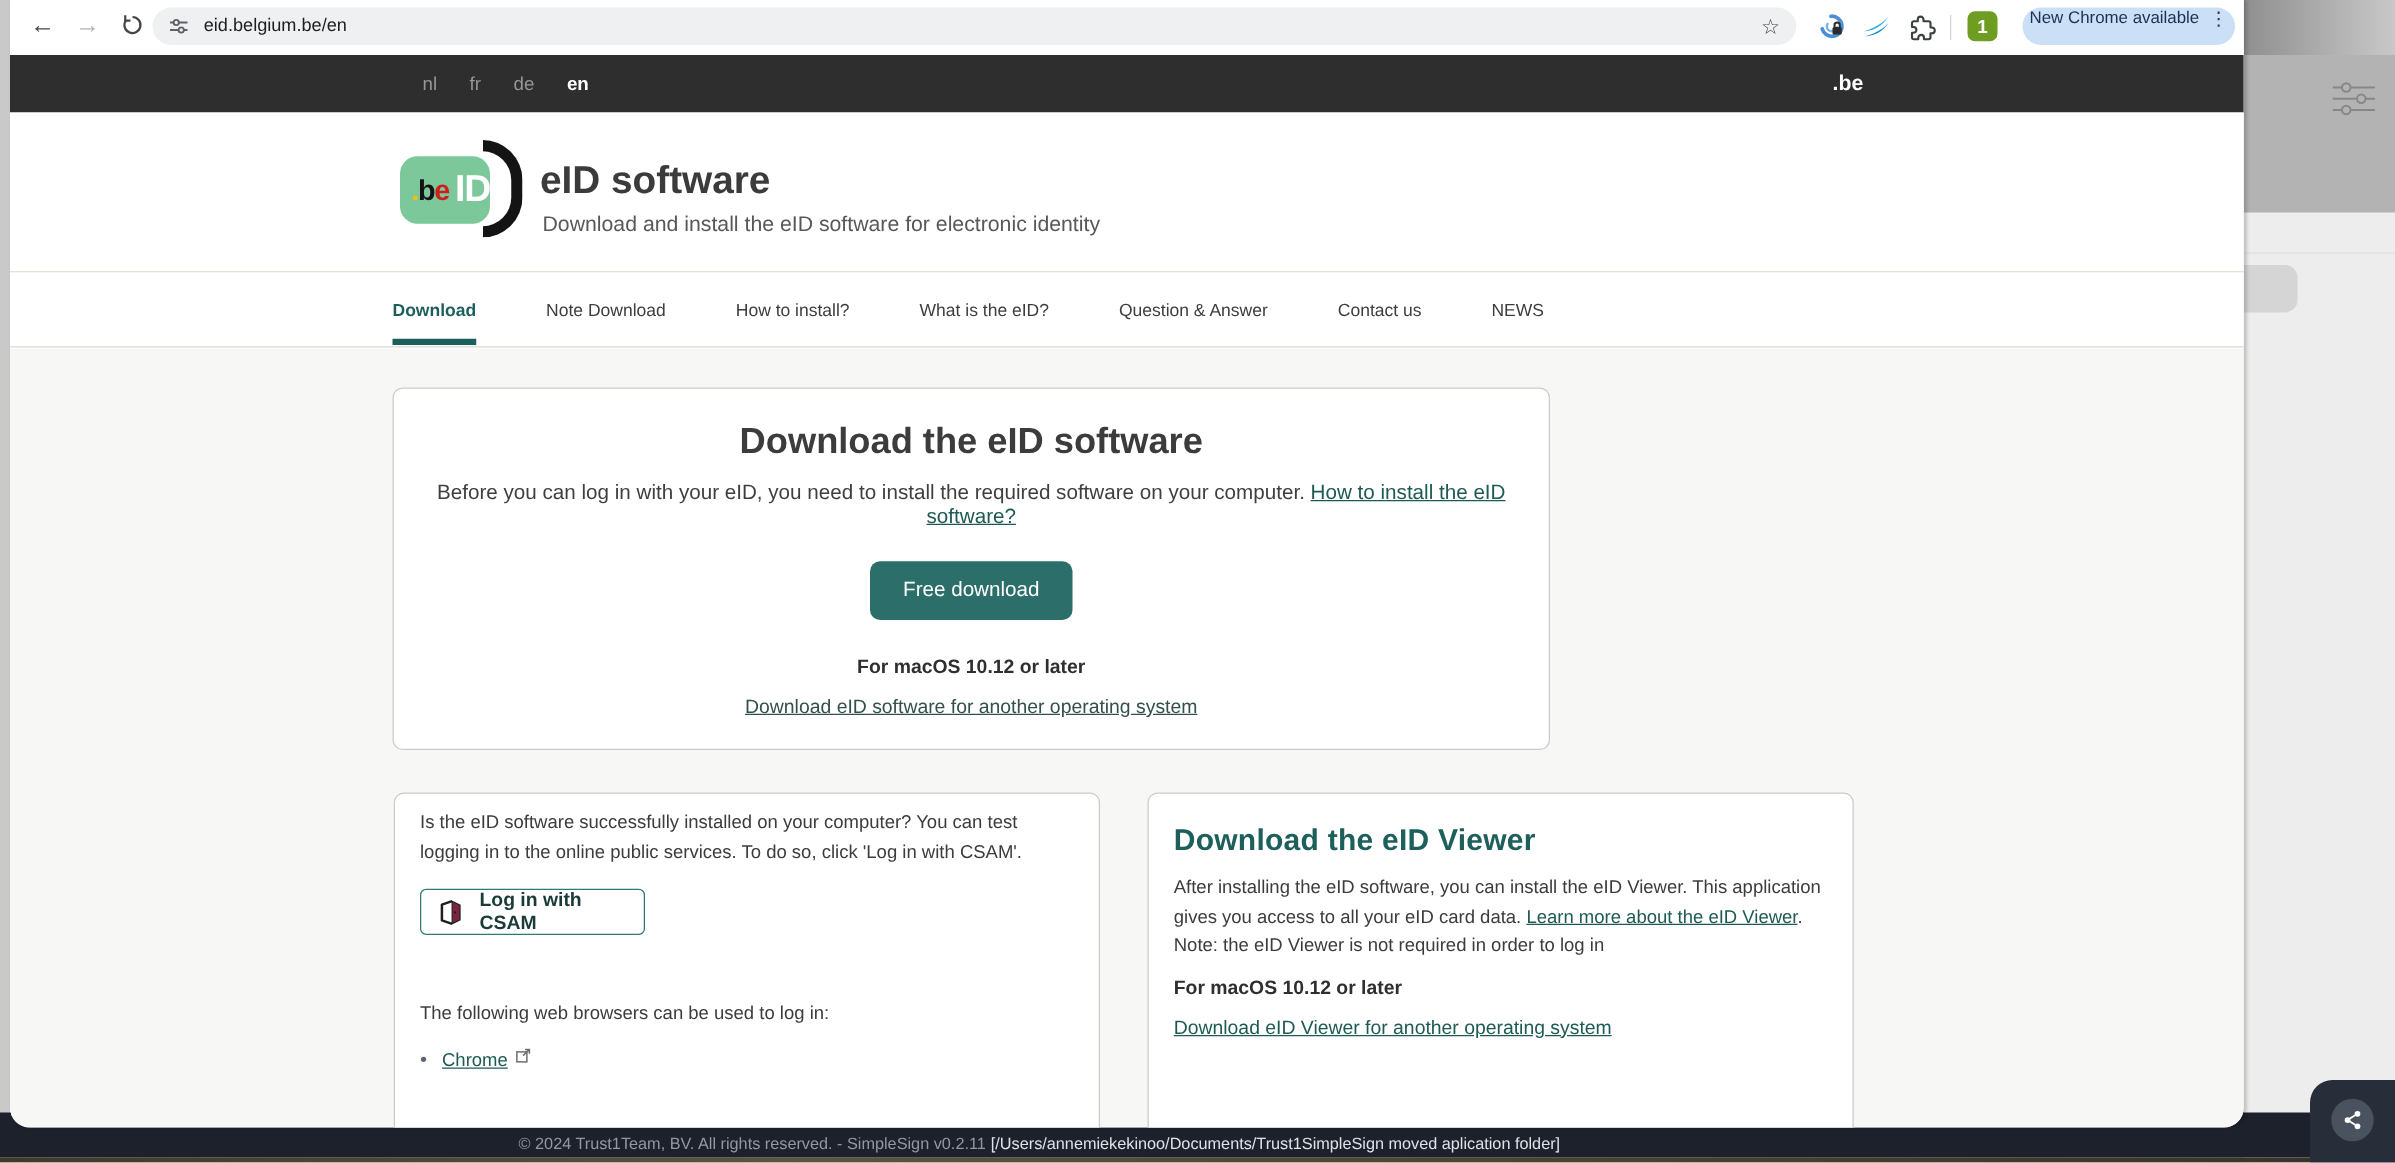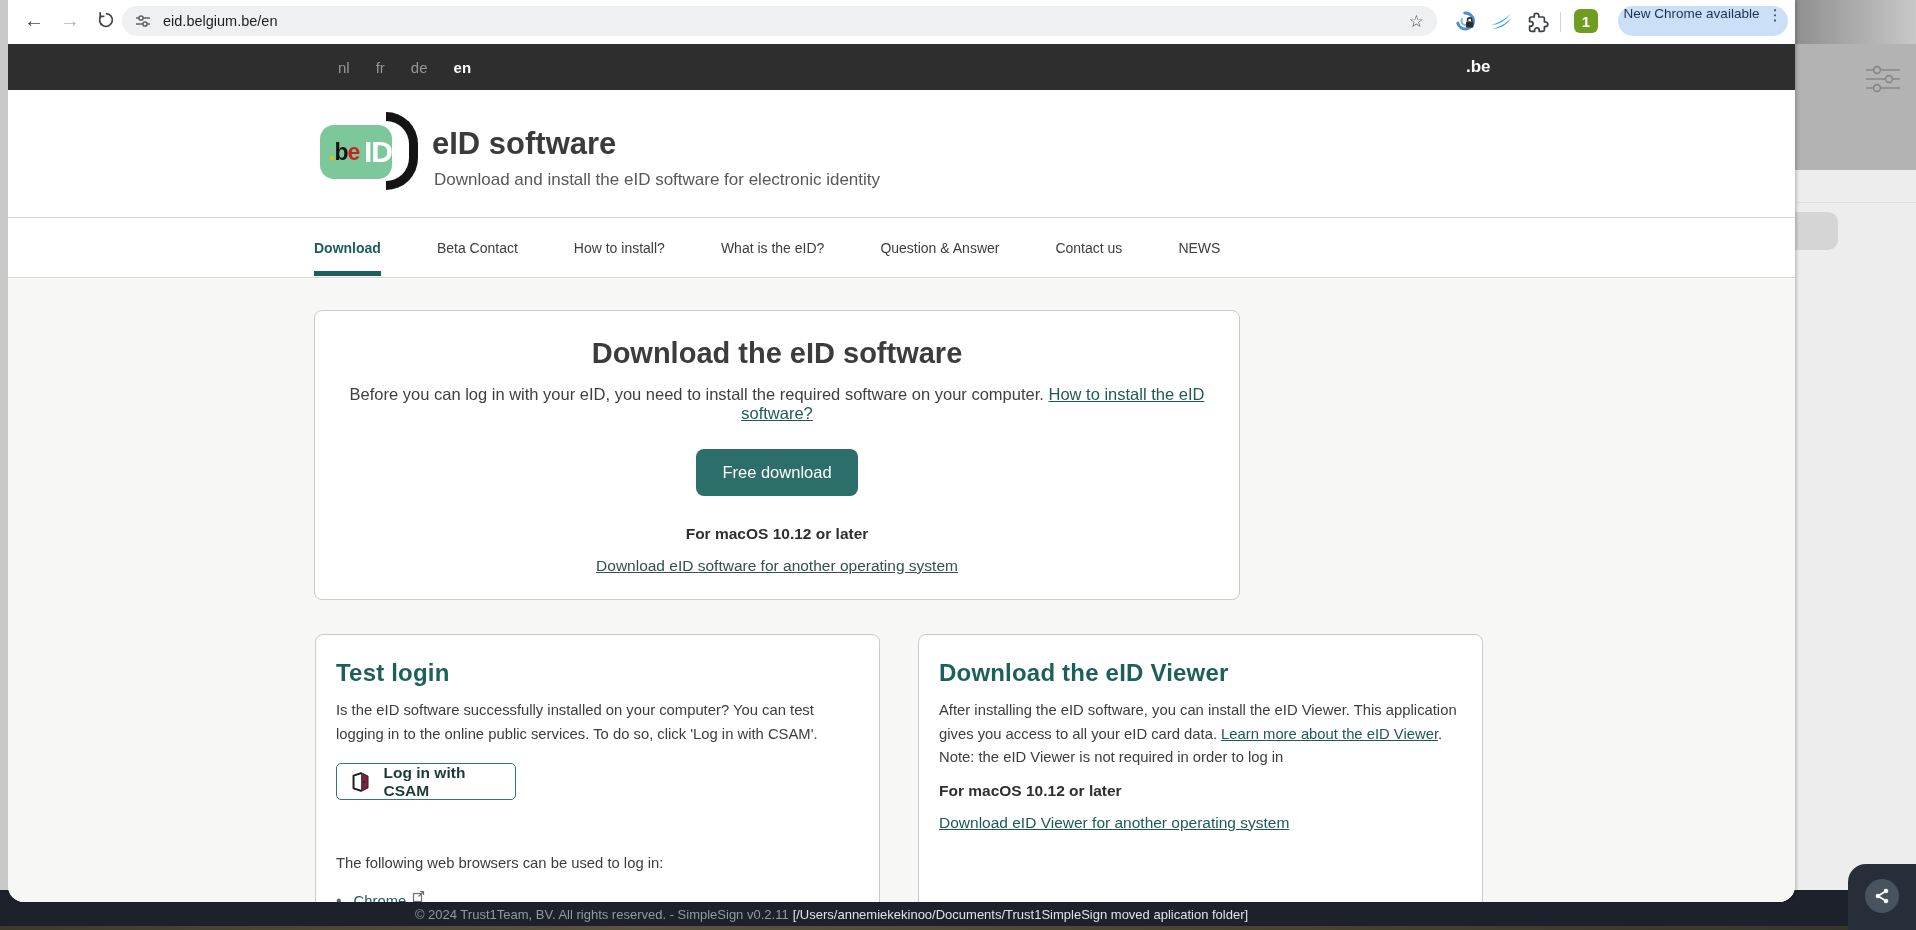--- a/index.html
+++ b/index.html
@@ -221,42 +221,41 @@
         <span class="logo-be"><span class="dot">.</span><span>b</span><span class="e">e</span></span>
       </span>
       <span class="logo-id">ID</span>
     </div>
     <h1 class="site-title">eID software</h1>
     <div class="site-subtitle">Download and install the eID software for electronic identity</div>
   </div>
 
   <div class="abs mainnav">
     <span class="nav-item active">Download</span>
-    <span class="nav-item">Beta Contact</span>
+    <span class="nav-item">Note Download</span>
     <span class="nav-item">How to install?</span>
     <span class="nav-item">What is the eID?</span>
     <span class="nav-item">Question &amp; Answer</span>
     <span class="nav-item">Contact us</span>
     <span class="nav-item">NEWS</span>
   </div>
 
   <div class="abs content">
 
     <div class="card main-card">
       <h2>Download the eID software</h2>
       <p class="intro">
         <span>Before you can log in with your eID, you need to install the required software on your computer. </span><a href="#" class="link-teal">How to install the eID software?</a>
       </p>
       <button class="free-dl-btn">Free download</button>
       <div class="macos-note">For macOS 10.12 or later</div>
       <a href="#" class="link-dark other-os">Download eID software for another operating system</a>
     </div>
 
     <div class="card side-card test-card">
-      <h3>Test login</h3>
       <p class="body">Is the eID software successfully installed on your computer? You can test logging in to the online public services. To do so, click 'Log in with CSAM'.</p>
       <div class="csam-btn">
         <svg width="26" height="26" viewBox="0 0 26 26">
           <path d="M14 3 L5 6 V20 L14 23" fill="#ffffff" stroke="#1f1f1f" stroke-width="2.2" stroke-linejoin="round"></path>
           <path d="M14 3 L21 6.5 V19.5 L14 23 Z" fill="#7d2342" stroke="#1f1f1f" stroke-width="1"></path>
           <circle cx="16.6" cy="13" r="1" fill="#1f1f1f"></circle>
         </svg>
         <span class="lbl">Log in with CSAM</span>
       </div>
       <div class="browsers-label">The following web browsers can be used to log in:</div>

